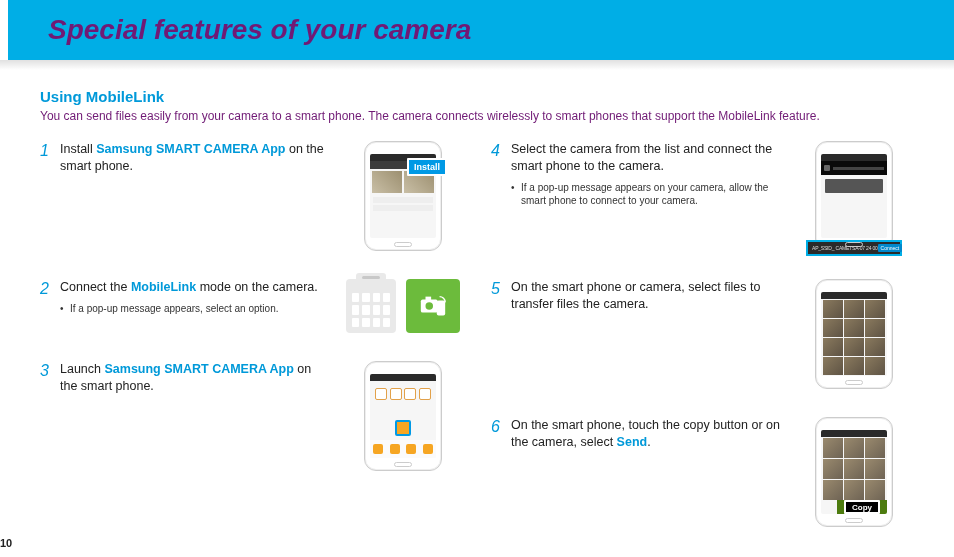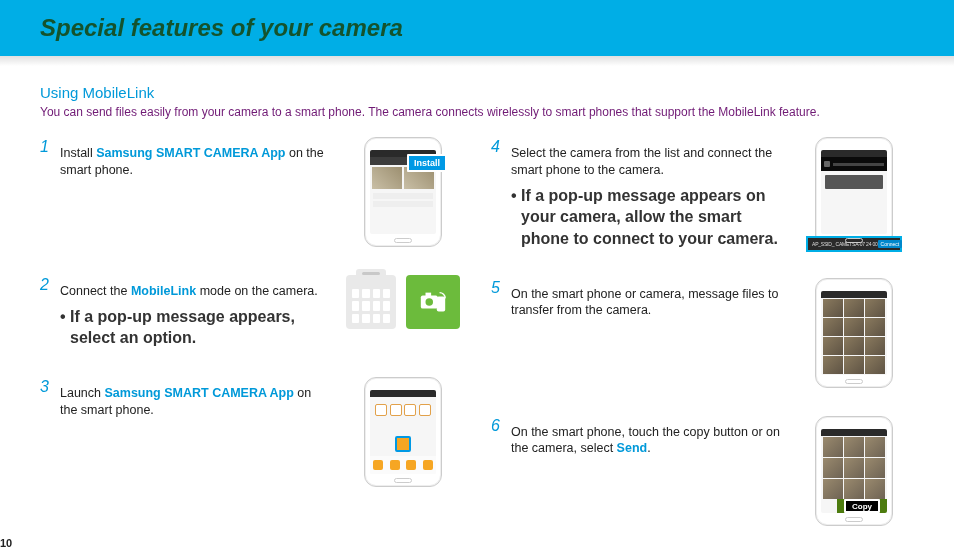--- a/index.html
+++ b/index.html
@@ -1,31 +1,31 @@
 <!DOCTYPE html>
 <html><head>
 <meta charset="utf-8">
 <style>
   * { box-sizing: border-box; margin: 0; padding: 0; }
   html, body { width: 954px; height: 557px; font-family: Arial, Helvetica, sans-serif; background: #fff; color: #222; }
   .page { width: 954px; height: 557px; position: relative; padding-bottom: 30px; }
-  .banner { background: #00aee6; color: #14532d; padding: 14px 0 14px 40px; font-size: 24px; font-weight: bold; font-style: italic; }
+  .banner { background: #00aee6; color: #701a75; padding: 14px 0 14px 40px; font-size: 28px; font-weight: bold; font-style: italic; margin-left: 8px; }
   .shadow { height: 10px; background: linear-gradient(to bottom, rgba(0,0,0,0.12), rgba(0,0,0,0)); }
   .content { padding: 18px 40px 0 40px; }
-  .section-title { color: #0099d9; font-weight: normal; font-size: 15px; margin-bottom: 4px; }
+  .section-title { color: #0099d9; font-weight: bold; font-size: 15px; margin-bottom: 4px; }
   .section-desc { font-size: 12px; color: #701a75; margin-bottom: 18px; }
   .columns { display: flex; gap: 28px; }
   .col { flex: 1; display: flex; flex-direction: column; gap: 28px; }
   .step { display: flex; align-items: flex-start; gap: 12px; }
   .step-body { display: flex; align-items: flex-start; gap: 6px; flex: 1; }
   .num { color: #0099d9; font-style: italic; font-size: 16px; font-weight: 500; width: 14px; flex-shrink: 0; line-height: 1.2; }
-  .txt { font-size: 12.5px; line-height: 1.35; flex: 1; margin-top: 8px; }
+  .txt { font-size: 12.5px; line-height: 1.35; flex: 1; }
   .hl { color: #0099d9; font-weight: bold; }
   .sub { list-style: none; margin-top: 6px; }
-  .sub li { font-size: 16px; color: #333; position: relative; padding-left: 10px; line-height: 1.35; font-weight: bold; }
+  .sub li { font-size: 10px; color: #333; position: relative; padding-left: 10px; line-height: 1.35; }
   .sub li::before { content: "•"; position: absolute; left: 0; top: 0; }
   .thumb { width: 120px; flex-shrink: 0; display: flex; justify-content: center; align-items: center; }
 
   
   .phone { width: 78px; height: 110px; border: 1px solid #ccc; border-radius: 12px; background: #fff; position: relative; box-shadow: 0 0 0 1px #eee inset; }
   .phone .screen { position: absolute; top: 12px; bottom: 12px; left: 5px; right: 5px; background: #f6f6f6; border-radius: 2px; overflow: hidden; }
   .phone .statusbar { height: 7px; background: #2a2a2a; }
   .phone .home { position: absolute; bottom: 3px; left: 50%; transform: translateX(-50%); width: 18px; height: 5px; border: 1px solid #ccc; border-radius: 3px; }
 
   
@@ -222,21 +222,21 @@
                 <span class="btn">Connect</span>
               </div>
               <div class="home"></div>
             </div>
           </div>
         </div>
 
         <div class="step">
           <div class="step-body">
             <div class="num">5</div>
-            <div class="txt">On the smart phone or camera, message files to transfer from the camera.</div>
+            <div class="txt">On the smart phone or camera, select files to transfer files the camera.</div>
           </div>
           <div class="thumb">
             <div class="phone">
               <div class="screen s5">
                 <div class="statusbar"></div>
                 <div class="g">
                     <div></div>
                     <div></div>
                     <div></div>
                     <div></div>

